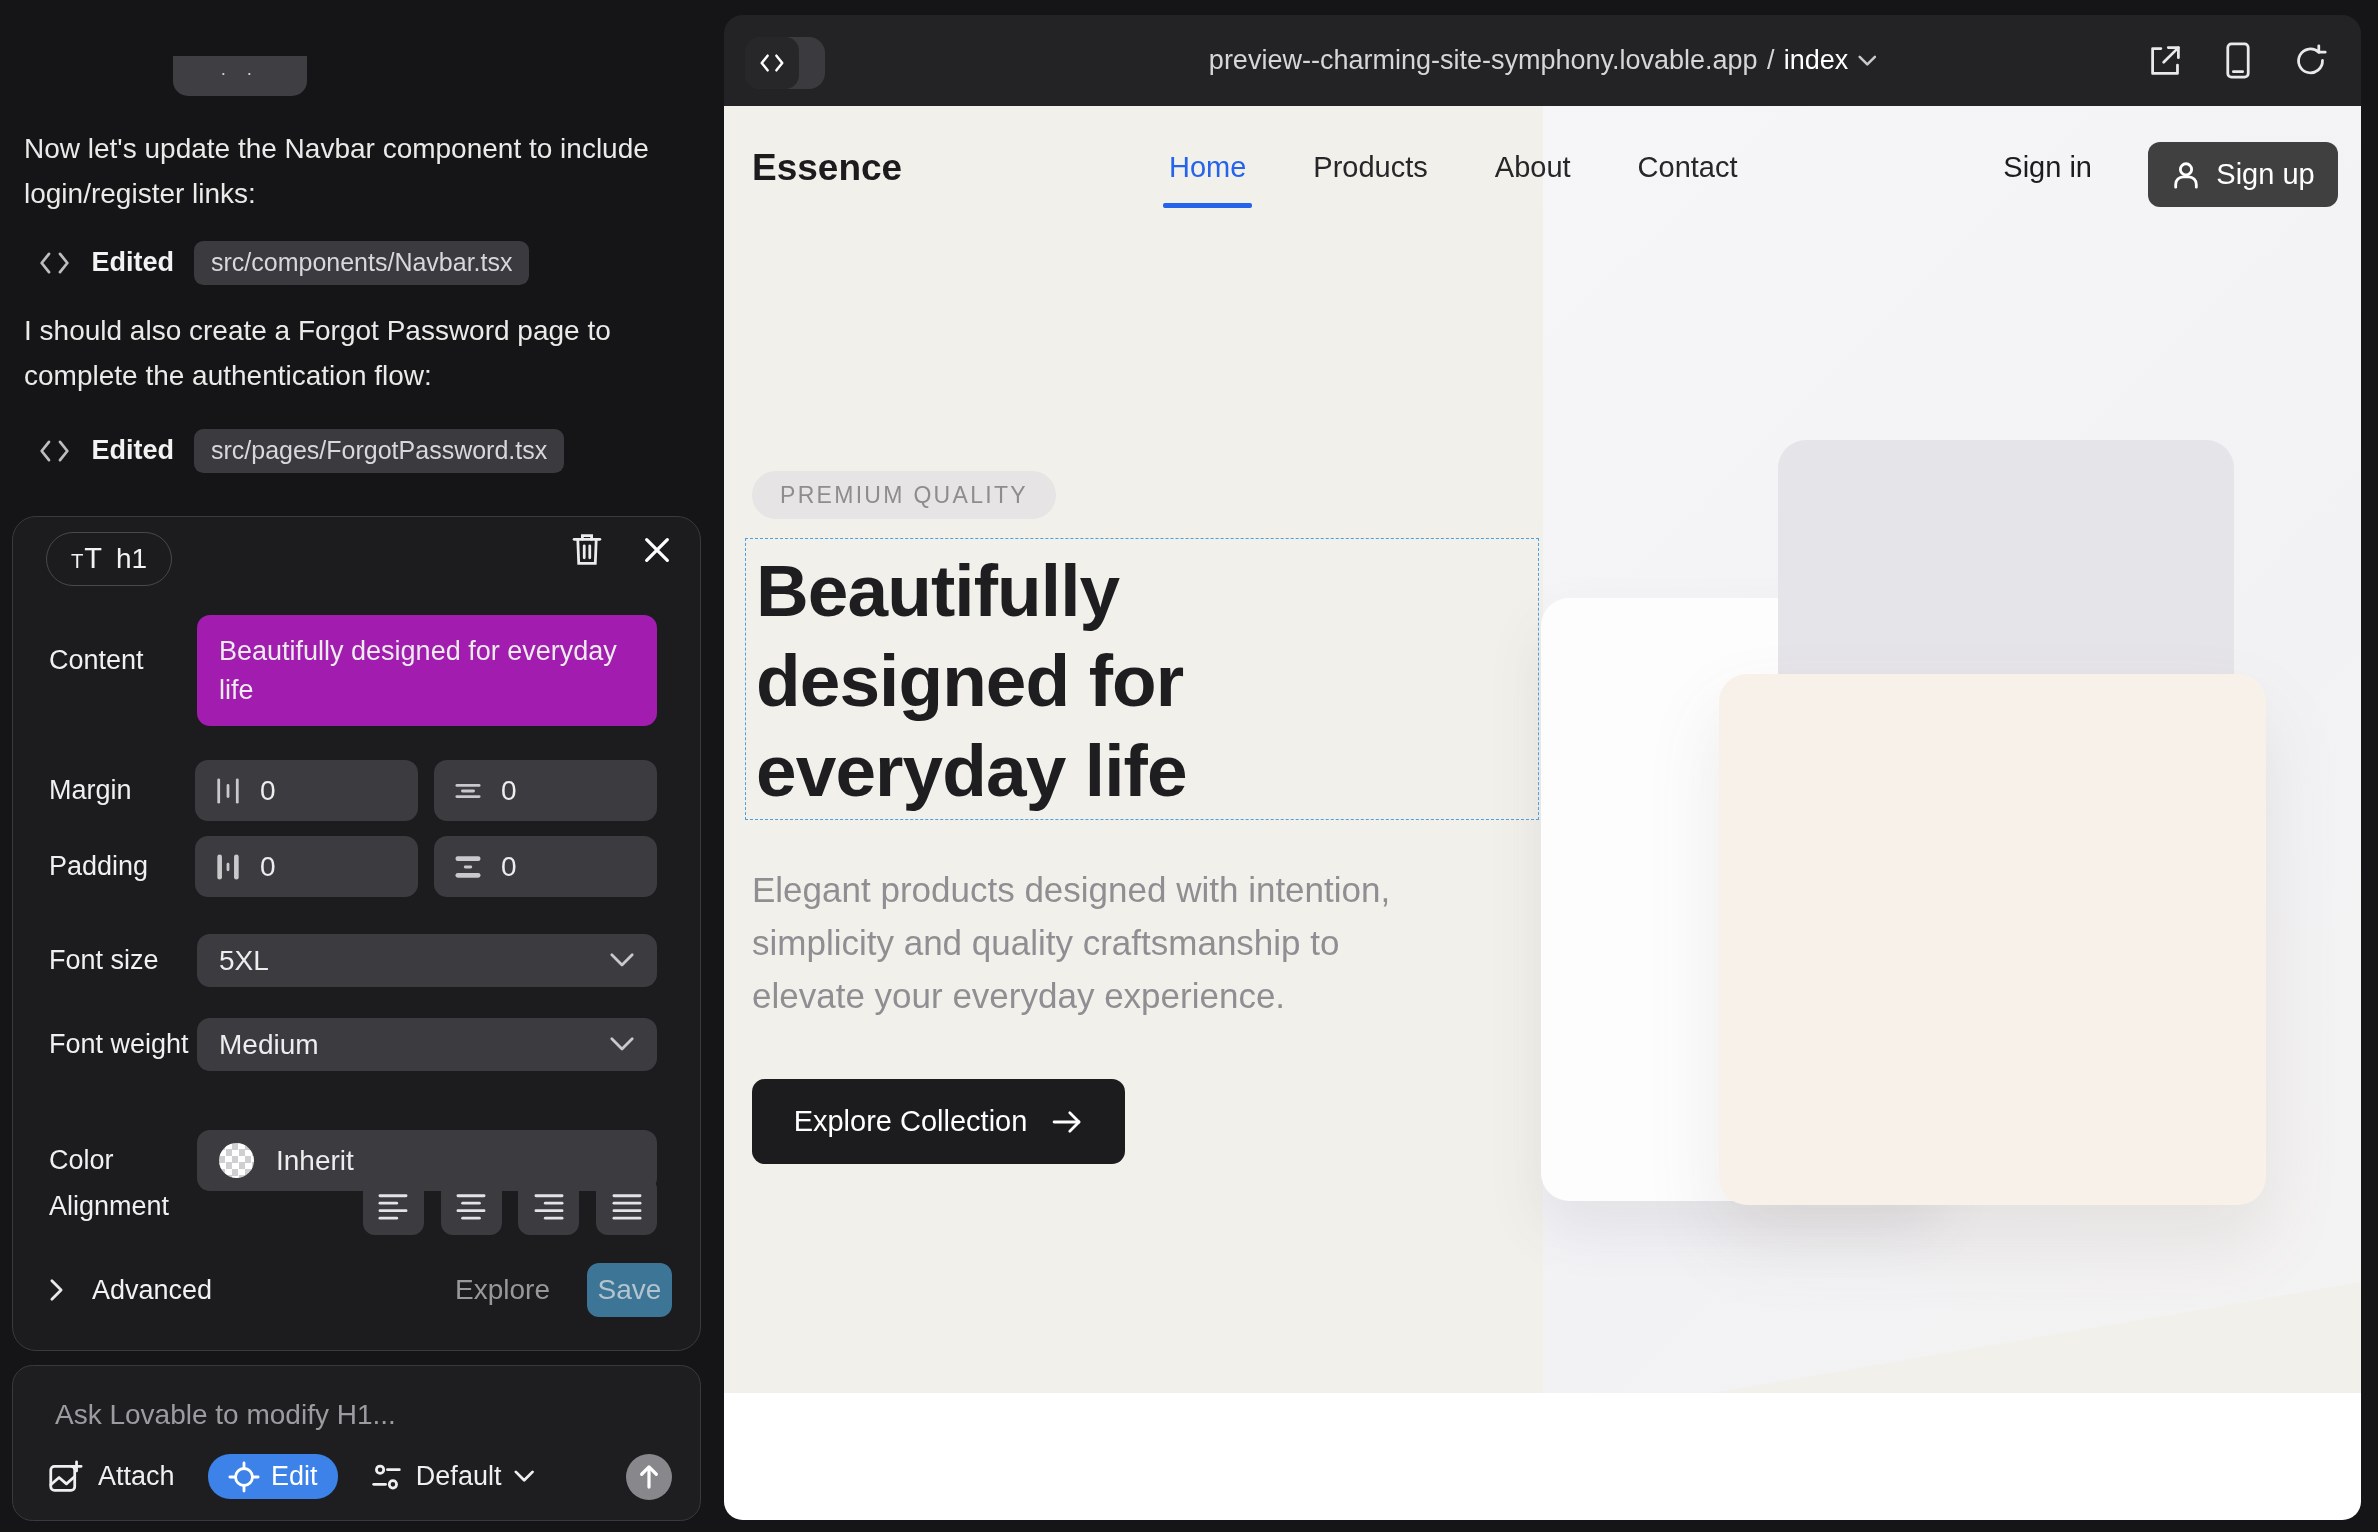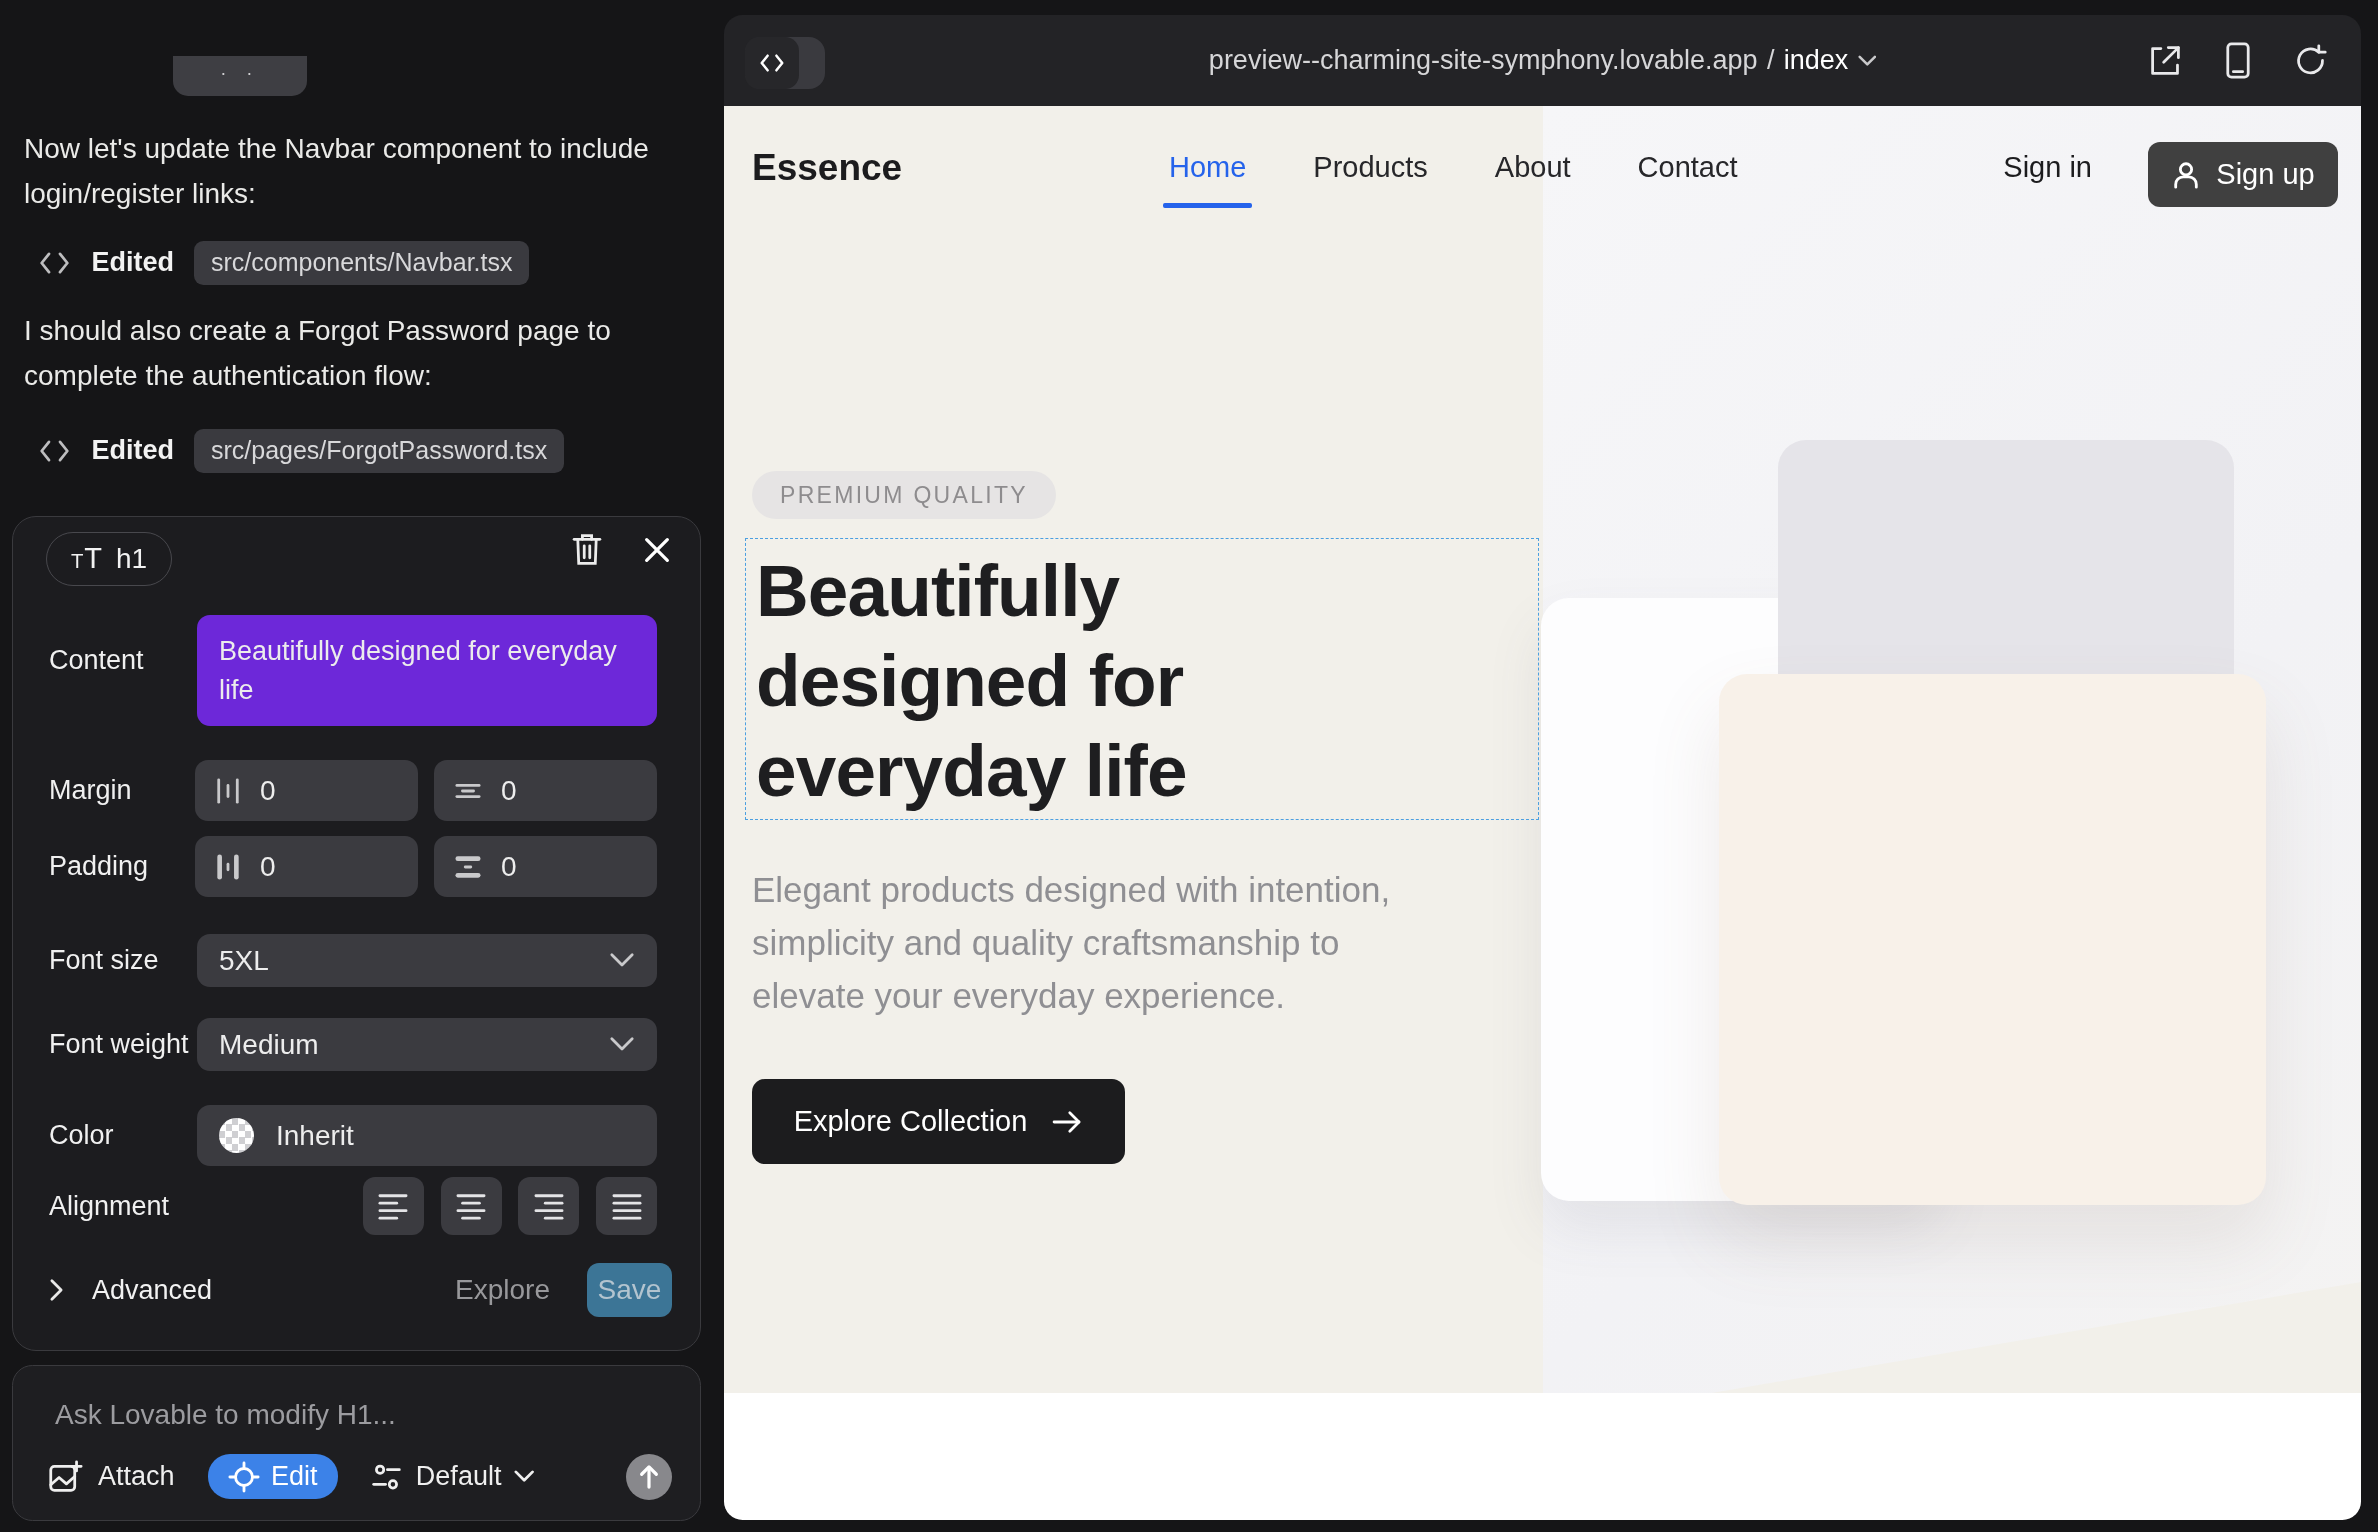--- a/index.html
+++ b/index.html
@@ -56,41 +56,41 @@
   .tag-name { font-size:28px; }
   .header-actions { margin-left:auto; display:flex; align-items:center; gap:39px; }
   .icon-btn { cursor:pointer; }
 
   .field-row { position:absolute; left:36px; right:43px; display:flex; align-items:center; }
   .field-label { font-size:27px; color:#F0F0F0; }
 
   .content-row { top:98px; align-items:flex-start; }
   .content-row .field-label { margin-top:30px; }
   .content-box {
-    margin-left:auto; width:460px; min-height:105px; background:#6d28d9; border-radius:13px;
+    margin-left:auto; width:460px; min-height:105px; background:#a21caf; border-radius:13px;
     padding:16.7px 22px; font-size:27px; line-height:39px; color:#ECECEC;
   }
 
   .pair-fields { margin-left:auto; display:flex; gap:16px; }
   .num-field {
     width:223px; height:61px; background:#3B3B40; border-radius:13px;
     display:flex; align-items:center; gap:18.6px; padding:0 20.4px; color:#EDEDED; font-size:28px;
   }
   .margin-row { top:243px; }
   .padding-row { top:319px; }
 
   .select-field {
     margin-left:auto; width:460px; height:53px; background:#3B3B40; border-radius:13px;
     display:flex; align-items:center; padding:0 22px; color:#EDEDED; font-size:28px;
   }
   .select-field .chev { margin-left:auto; }
   .fontsize-row { top:417px; }
   .fontweight-row { top:501px; }
 
-  .color-row { top:588px; }
+  .color-row { top:613px; }
   .color-field {
     margin-left:auto; width:460px; height:61px; background:#3B3B40; border-radius:13px;
     display:flex; align-items:center; gap:22px; padding:0 22px; color:#EDEDED; font-size:28px;
   }
   .swatch {
     width:35px; height:35px; border-radius:50%;
     background:repeating-conic-gradient(#ffffff 0% 25%, #cfcfd2 0% 50%);
     background-size:13px 13px;
   }
 

